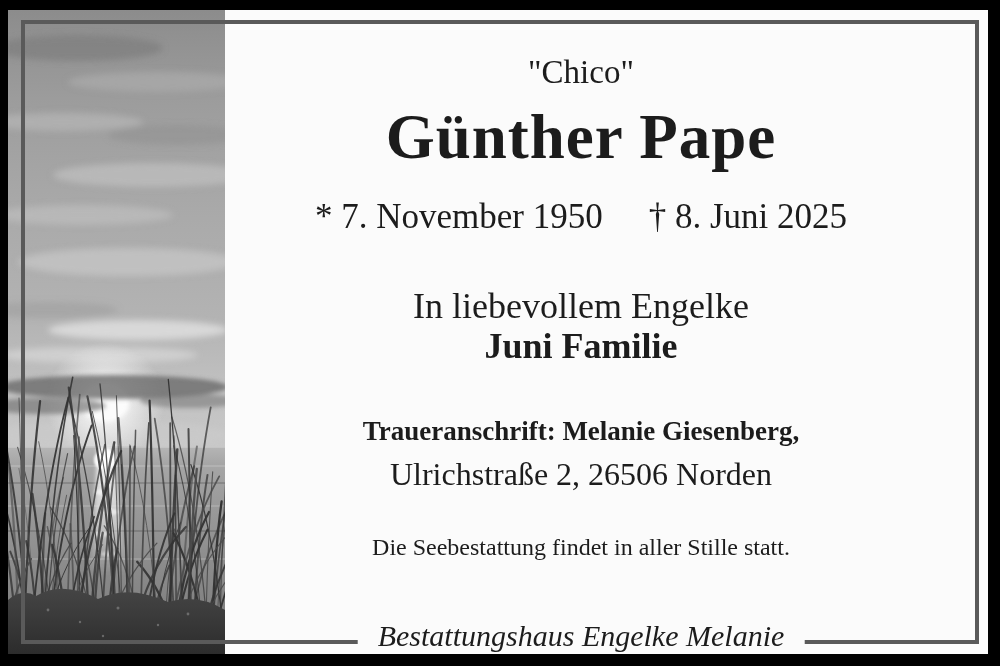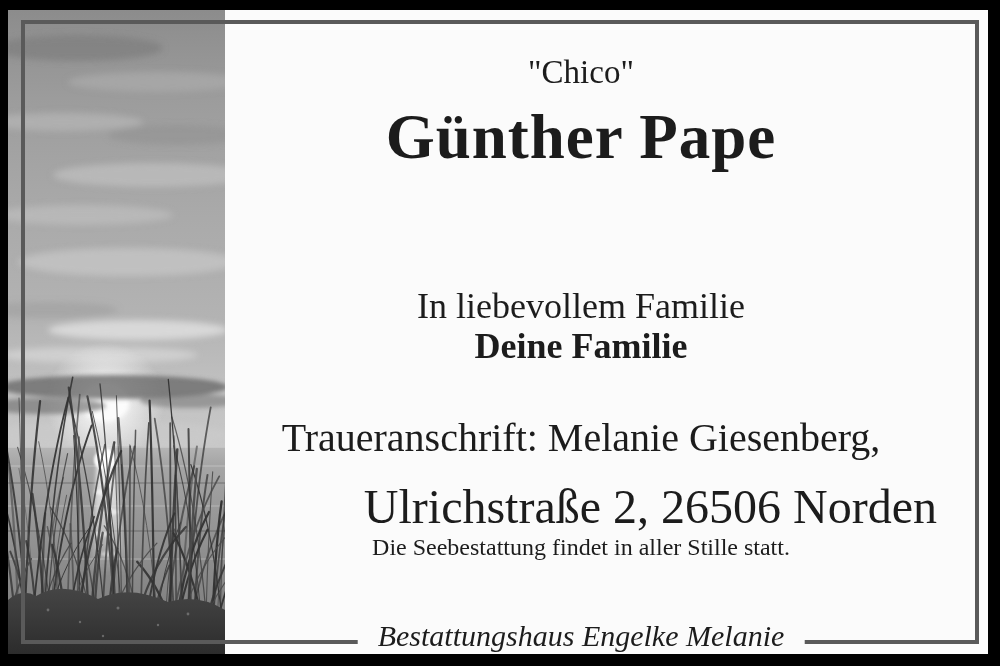--- a/index.html
+++ b/index.html
@@ -39,22 +39,22 @@
   .line{
     position:absolute;left:0;width:100%;
     text-align:center;line-height:1;white-space:nowrap;
   }
   .nickname      {top:46px; font-size:33px;}
   .deceased-name {top:96px; font-size:63px;font-weight:bold;letter-spacing:1px;}
   .dates         {top:189px;font-size:35px;}
   .dates .death  {margin-left:46px;}
   .memorial      {top:278px;font-size:36px;}
   .family        {top:318px;font-size:36px;font-weight:bold;}
-  .addr1         {top:408px;font-size:40px;}
-  .addr2         {top:473px;font-size:48px;text-align:right;}
+  .addr1         {top:408px;font-size:27px;font-weight:bold;}
+  .addr2         {top:448px;font-size:32px;}
   .burial        {top:525px;font-size:24px;}
   .publisher{
     position:absolute;top:611px;left:573px;transform:translateX(-50%);
     z-index:4;background:var(--paper);
     padding:0 20px;line-height:1;white-space:nowrap;
     font-size:30px;font-style:italic;
   }
 </style>
 </head>
 <body>
@@ -254,22 +254,25 @@
             <circle cx="95" cy="626" r="1.2"></circle>
         </g>
       </svg>
     </div>
 
     <div class="frame"></div>
 
     <div class="content">
       <div class="line nickname">"Chico"</div>
       <div class="line deceased-name">Günther Pape</div>
-      <div class="line memorial">In liebevollem Familie</div>
-      <div class="line family">Deine Familie</div>
+      <div class="line dates">
+        <span class="birth">* 7. November 1950</span><span class="death">† 8. Juni 2025</span>
+      </div>
+      <div class="line memorial">In liebevollem Engelke</div>
+      <div class="line family">Juni Familie</div>
       <div class="line addr1">Traueranschrift: Melanie Giesenberg,</div>
       <div class="line addr2">Ulrichstraße 2, 26506 Norden</div>
       <div class="line burial">Die Seebestattung findet in aller Stille statt.</div>
     </div>
 
     <div class="publisher">Bestattungshaus Engelke Melanie</div>
 
   </div>
 </div>
 

